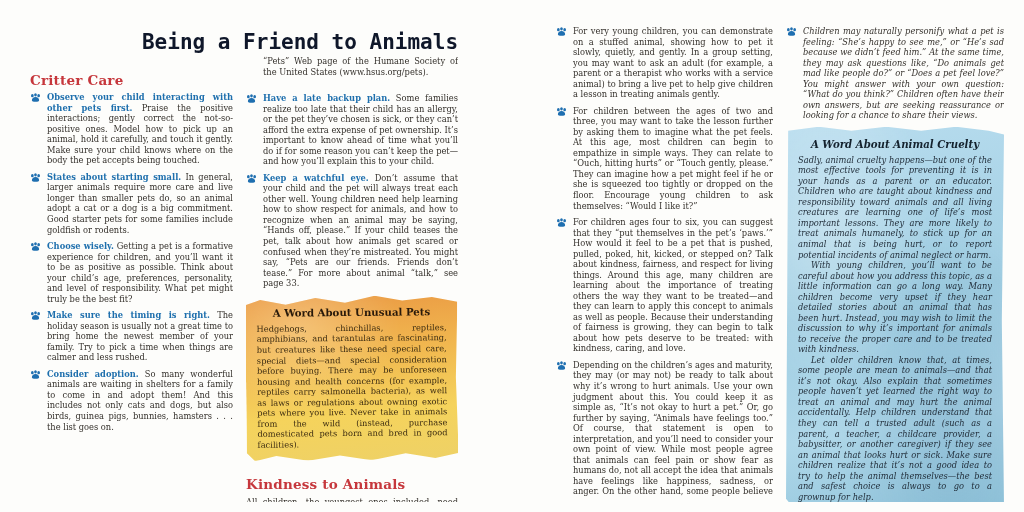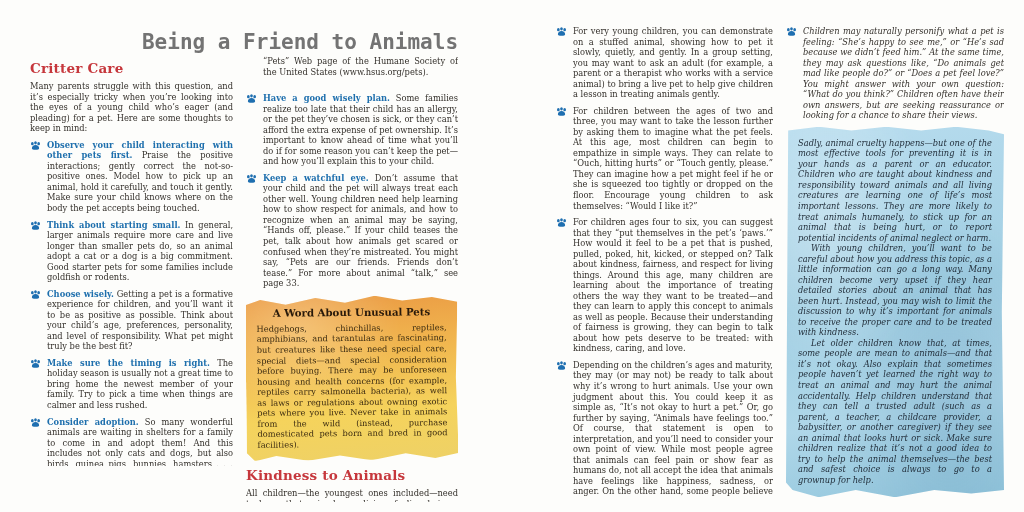--- a/index.html
+++ b/index.html
@@ -5,32 +5,32 @@
   html,body{margin:0;padding:0;}
   body{
     width:1024px;height:512px;position:relative;overflow:hidden;
     background:#f2f1ee;
     font-family:"DejaVu Serif",serif;
   }
   .spread{position:absolute;inset:0;background:#fdfdfb;}
   .page-title{
     position:absolute;left:110px;top:30px;width:380px;text-align:center;
     font-family:"DejaVu Sans Mono",monospace;font-weight:bold;font-size:21px;
-    color:#737373;letter-spacing:0px;
+    color:#0f172a;letter-spacing:0px;
   }
   .col{
     position:absolute;font-size:8.3px;line-height:1.27;color:#34302b;
     text-align:justify;overflow:hidden;
   }
   .col1{left:30px;top:56px;width:203px;height:410px;}
   .col2{left:246px;top:56px;width:212px;height:446px;}
   .col3{left:556px;top:26px;width:217px;height:472px;}
   .col4{left:786px;top:26px;width:218px;height:476px;font-style:italic;}
   .section-heading{
-    font-size:13.5px;font-weight:bold;color:#c6373c;margin:4px 0 3px;
+    font-size:13.5px;font-weight:bold;color:#c6373c;margin:16px 0 3px;
     text-align:left;letter-spacing:0.2px;
   }
   .subhead{font-size:10.2px;font-weight:bold;font-style:italic;margin:0;
     text-align:left;color:#2b2722;line-height:1.25;}
   .intro{margin:4px 0 6px;}
   .cont{margin:0 0 16px;padding-left:17px;}
   .bullet{display:flex;gap:5px;margin:0 0 6px;}
   .paw{flex:0 0 12px;padding-top:1px;}
   .paw svg{display:block;}
   .btext{margin:0;flex:1;}
@@ -64,21 +64,20 @@
 </style>
 </head>
 <body>
 
 <div class="spread">
 
   <div class="page-title">Being a Friend to Animals</div>
 
   <div class="col col1">
     <h2 class="section-heading">Critter Care</h2>
-    <p class="intro">Many parents struggle with this question, and it’s especially tricky when you’re looking into the eyes of a young child who’s eager (and pleading) for a pet. Here are some thoughts to keep in mind:</p>
 
     <div class="bullet">
       <span class="paw">
           <svg viewBox="0 0 24 20" width="11" height="9">
             <g fill="#1f6fb0">
               <ellipse cx="5" cy="6" rx="3" ry="3.6"></ellipse>
               <ellipse cx="12" cy="4" rx="3" ry="3.6"></ellipse>
               <ellipse cx="19" cy="6" rx="3" ry="3.6"></ellipse>
               <path d="M12 9c-5 0-8 4-8 7 0 2.5 3 3.5 8 3.5s8-1 8-3.5c0-3-3-7-8-7z"></path>
             </g>
@@ -90,21 +89,21 @@
       <span class="paw">
           <svg viewBox="0 0 24 20" width="11" height="9">
             <g fill="#1f6fb0">
               <ellipse cx="5" cy="6" rx="3" ry="3.6"></ellipse>
               <ellipse cx="12" cy="4" rx="3" ry="3.6"></ellipse>
               <ellipse cx="19" cy="6" rx="3" ry="3.6"></ellipse>
               <path d="M12 9c-5 0-8 4-8 7 0 2.5 3 3.5 8 3.5s8-1 8-3.5c0-3-3-7-8-7z"></path>
             </g>
           </svg>
         </span>
-      <p class="btext"><span class="lead">Think about starting small.</span> <span>In general, larger animals require more care and live longer than smaller pets do, so an animal adopt a cat or a dog is a big commitment. Good starter pets for some families include goldfish or rodents.</span></p>
+      <p class="btext"><span class="lead">States about starting small.</span> <span>In general, larger animals require more care and live longer than smaller pets do, so an animal adopt a cat or a dog is a big commitment. Good starter pets for some families include goldfish or rodents.</span></p>
     </div>
     <div class="bullet">
       <span class="paw">
           <svg viewBox="0 0 24 20" width="11" height="9">
             <g fill="#1f6fb0">
               <ellipse cx="5" cy="6" rx="3" ry="3.6"></ellipse>
               <ellipse cx="12" cy="4" rx="3" ry="3.6"></ellipse>
               <ellipse cx="19" cy="6" rx="3" ry="3.6"></ellipse>
               <path d="M12 9c-5 0-8 4-8 7 0 2.5 3 3.5 8 3.5s8-1 8-3.5c0-3-3-7-8-7z"></path>
             </g>
@@ -148,21 +147,21 @@
       <span class="paw">
           <svg viewBox="0 0 24 20" width="11" height="9">
             <g fill="#1f6fb0">
               <ellipse cx="5" cy="6" rx="3" ry="3.6"></ellipse>
               <ellipse cx="12" cy="4" rx="3" ry="3.6"></ellipse>
               <ellipse cx="19" cy="6" rx="3" ry="3.6"></ellipse>
               <path d="M12 9c-5 0-8 4-8 7 0 2.5 3 3.5 8 3.5s8-1 8-3.5c0-3-3-7-8-7z"></path>
             </g>
           </svg>
         </span>
-      <p class="btext"><span class="lead">Have a good wisely plan.</span> <span>Some families realize too late that their child has an allergy, or the pet they’ve chosen is sick, or they can’t afford the extra expense of pet ownership. It’s important to know ahead of time what you’ll do if for some reason you can’t keep the pet—and how you’ll explain this to your child.</span></p>
+      <p class="btext"><span class="lead">Have a late backup plan.</span> <span>Some families realize too late that their child has an allergy, or the pet they’ve chosen is sick, or they can’t afford the extra expense of pet ownership. It’s important to know ahead of time what you’ll do if for some reason you can’t keep the pet—and how you’ll explain this to your child.</span></p>
     </div>
     <div class="bullet">
       <span class="paw">
           <svg viewBox="0 0 24 20" width="11" height="9">
             <g fill="#1f6fb0">
               <ellipse cx="5" cy="6" rx="3" ry="3.6"></ellipse>
               <ellipse cx="12" cy="4" rx="3" ry="3.6"></ellipse>
               <ellipse cx="19" cy="6" rx="3" ry="3.6"></ellipse>
               <path d="M12 9c-5 0-8 4-8 7 0 2.5 3 3.5 8 3.5s8-1 8-3.5c0-3-3-7-8-7z"></path>
             </g>
@@ -244,20 +243,21 @@
               <ellipse cx="12" cy="4" rx="3" ry="3.6"></ellipse>
               <ellipse cx="19" cy="6" rx="3" ry="3.6"></ellipse>
               <path d="M12 9c-5 0-8 4-8 7 0 2.5 3 3.5 8 3.5s8-1 8-3.5c0-3-3-7-8-7z"></path>
             </g>
           </svg>
         </span>
       <p class="btext">Children may naturally personify what a pet is feeling: “She’s happy to see me,” or “He’s sad because we didn’t feed him.” At the same time, they may ask questions like, “Do animals get mad like people do?” or “Does a pet feel love?” You might answer with your own question: “What do you think?” Children often have their own answers, but are seeking reassurance or looking for a chance to share their views.</p>
     </div>
 
     <div class="box-blue">
+      <h3 class="box-title">A Word About Animal Cruelty</h3>
       <p class="box-para">Sadly, animal cruelty happens—but one of the most effective tools for preventing it is in your hands as a parent or an educator. Children who are taught about kindness and responsibility toward animals and all living creatures are learning one of life’s most important lessons. They are more likely to treat animals humanely, to stick up for an animal that is being hurt, or to report potential incidents of animal neglect or harm.</p>
       <p class="box-para indent">With young children, you’ll want to be careful about how you address this topic, as a little information can go a long way. Many children become very upset if they hear detailed stories about an animal that has been hurt. Instead, you may wish to limit the discussion to why it’s important for animals to receive the proper care and to be treated with kindness.</p>
       <p class="box-para indent">Let older children know that, at times, some people are mean to animals—and that it’s not okay. Also explain that sometimes people haven’t yet learned the right way to treat an animal and may hurt the animal accidentally. Help children understand that they can tell a trusted adult (such as a parent, a teacher, a childcare provider, a babysitter, or another caregiver) if they see an animal that looks hurt or sick. Make sure children realize that it’s not a good idea to try to help the animal themselves—the best and safest choice is always to go to a grownup for help.</p>
     </div>
   </div>
 
   <div class="pagenum pn-left">30</div>
   <div class="pagenum pn-right">31</div>
 </div>
 

